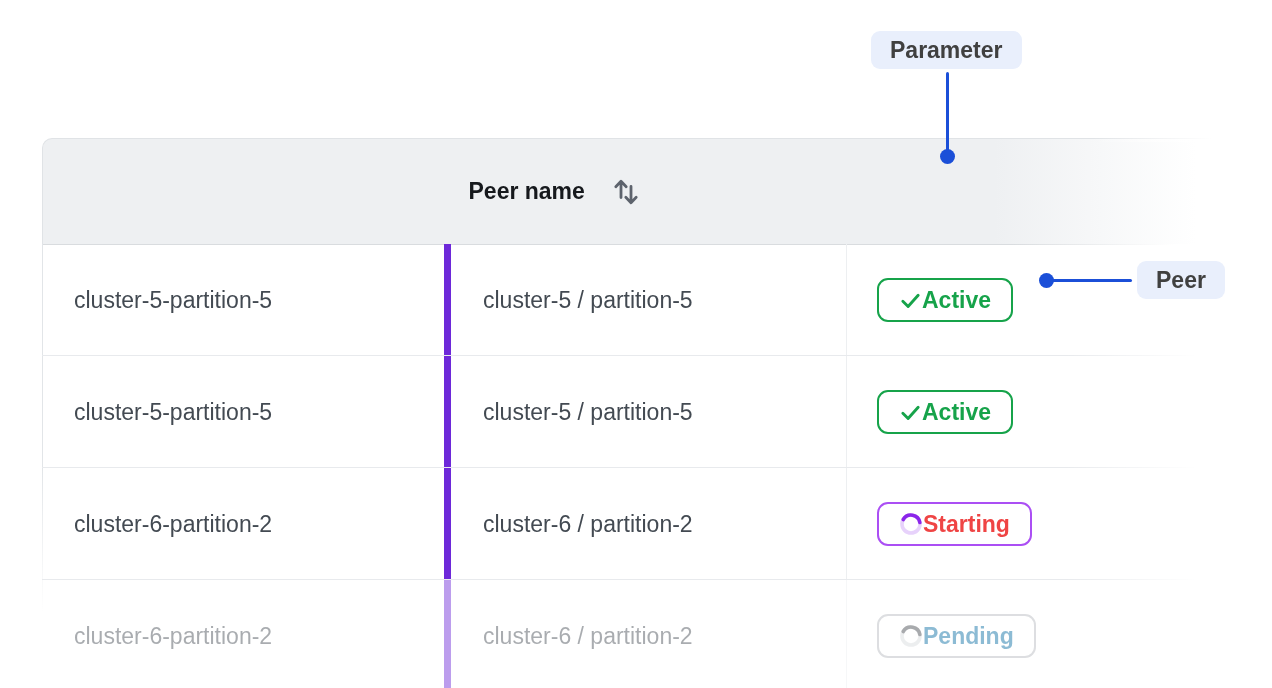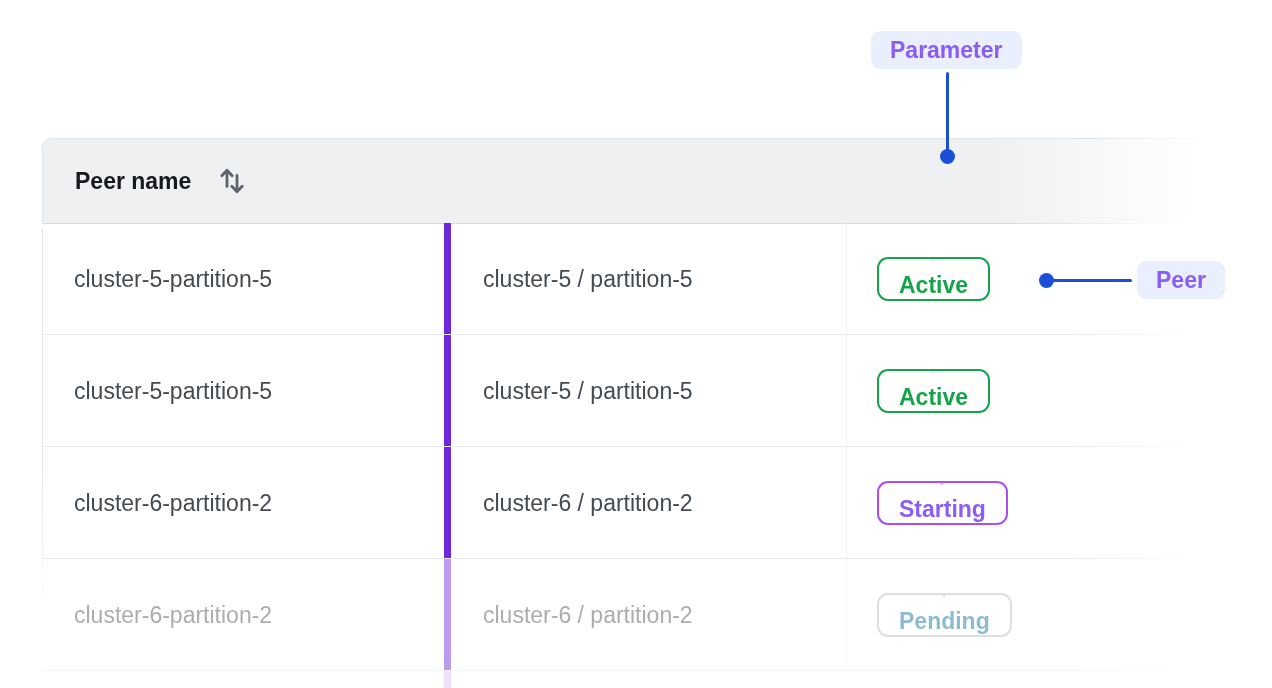--- a/index.html
+++ b/index.html
@@ -4,24 +4,24 @@
 <style>
   html,body{margin:0;padding:0;background:#fff;}
   .stage{position:relative;width:1272px;height:688px;overflow:hidden;background:#fff;
          font-family:"Liberation Sans","DejaVu Sans",sans-serif;}
 
   
   .tbl{position:absolute;left:42px;top:138px;width:1190px;}
   .left-border{position:absolute;left:0;top:91px;width:1px;height:384px;
     background:linear-gradient(to bottom,#e2e5e8 0%,#e2e5e8 62%,rgba(226,229,232,0) 100%);}
 
-  .thead{display:flex;height:85px;position:relative;
+  .thead{display:flex;height:106px;position:relative;
     background:linear-gradient(to right,#eef0f2 0%,#eef0f2 80%,rgba(238,240,242,0) 97%);
     border-top:1px solid #e0e3e6;border-left:1px solid #e0e3e6;
-    border-top-left-radius:10px;box-sizing:border-box;}
+    border-top-left-radius:10px;box-sizing:border-box;justify-content:center;}
   .thead::before{content:"";position:absolute;left:0;right:3%;bottom:-1px;height:1px;
     background:linear-gradient(to right,#d9dcdf 0%,#d9dcdf 84%,rgba(217,220,223,0) 98%);}
   .thead::after{content:"";position:absolute;top:-1px;right:0;width:140px;height:4px;
     background:linear-gradient(to right,rgba(255,255,255,0),#fff 85%);}
   .th{display:flex;align-items:center;box-sizing:border-box;padding-left:32px;
     font-size:23px;font-weight:700;color:#16191d;}
   .th.c1{width:402px;}
   .th.c2{width:402px;border-left:1px solid rgba(255,255,255,0.9);}
   .th.c3{flex:1;border-left:1px solid rgba(255,255,255,0.9);padding-left:30px;}
   .sort-ico{margin-left:26px;display:inline-flex;}
@@ -33,31 +33,31 @@
   .trow.faded{opacity:0.45;}
   .trow.ghost{opacity:0.13;}
   .trow.ghost::after{display:none;}
   .td{display:flex;align-items:center;box-sizing:border-box;padding-left:32px;
     font-size:23px;color:#434a52;}
   .td.c1{width:402px;}
   .td.c2{width:402px;border-left:7px solid #6d28d9;}
   .td.c3{flex:1;border-left:1px solid #edeff1;padding-left:30px;}
 
   
-  .badge{display:inline-flex;align-items:center;gap:10px;height:44px;padding:0 20px;
+  .badge{display:inline-flex;align-items:center;gap:0;height:44px;padding:0 20px;
     border:2px solid;border-radius:11px;background:#fff;font-size:23px;font-weight:600;
-    box-sizing:border-box;flex-direction:column;}
+    box-sizing:border-box;}
   .badge.active{color:#16a34a;border-color:#16a34a;}
-  .badge.starting{color:#8b5cf6;border-color:#ab4ff4;}
+  .badge.starting{color:#ef4444;border-color:#ab4ff4;}
   .badge.pending{color:#0369a1;border-color:#b4b8bd;text-align:center;}
   .badge.partial{width:152px;border-color:#9aa0a7;}
 
   
   .chip{position:absolute;z-index:20;display:flex;align-items:center;height:38px;
-    padding:0 19px;background:#e9effc;border-radius:9px;color:#8b5cf6;
+    padding:0 19px;background:#e9effc;border-radius:9px;color:#404040;
     font-size:23px;font-weight:600;}
   .chip.param{left:871px;top:31px;}
   .chip.value{left:1137px;top:261px;}
   .vline{position:absolute;z-index:20;left:946px;top:72px;width:3px;height:80px;
     background:#1b4fd8;border-radius:2px;}
   .hline{position:absolute;z-index:20;left:1052px;top:279px;width:80px;height:3px;
     background:#1b4fd8;border-radius:2px;}
   .cdot{position:absolute;z-index:20;width:15px;height:15px;border-radius:50%;background:#1b4fd8;}
   .cdot.param{left:940px;top:149px;}
   .cdot.value{left:1039px;top:273px;}

